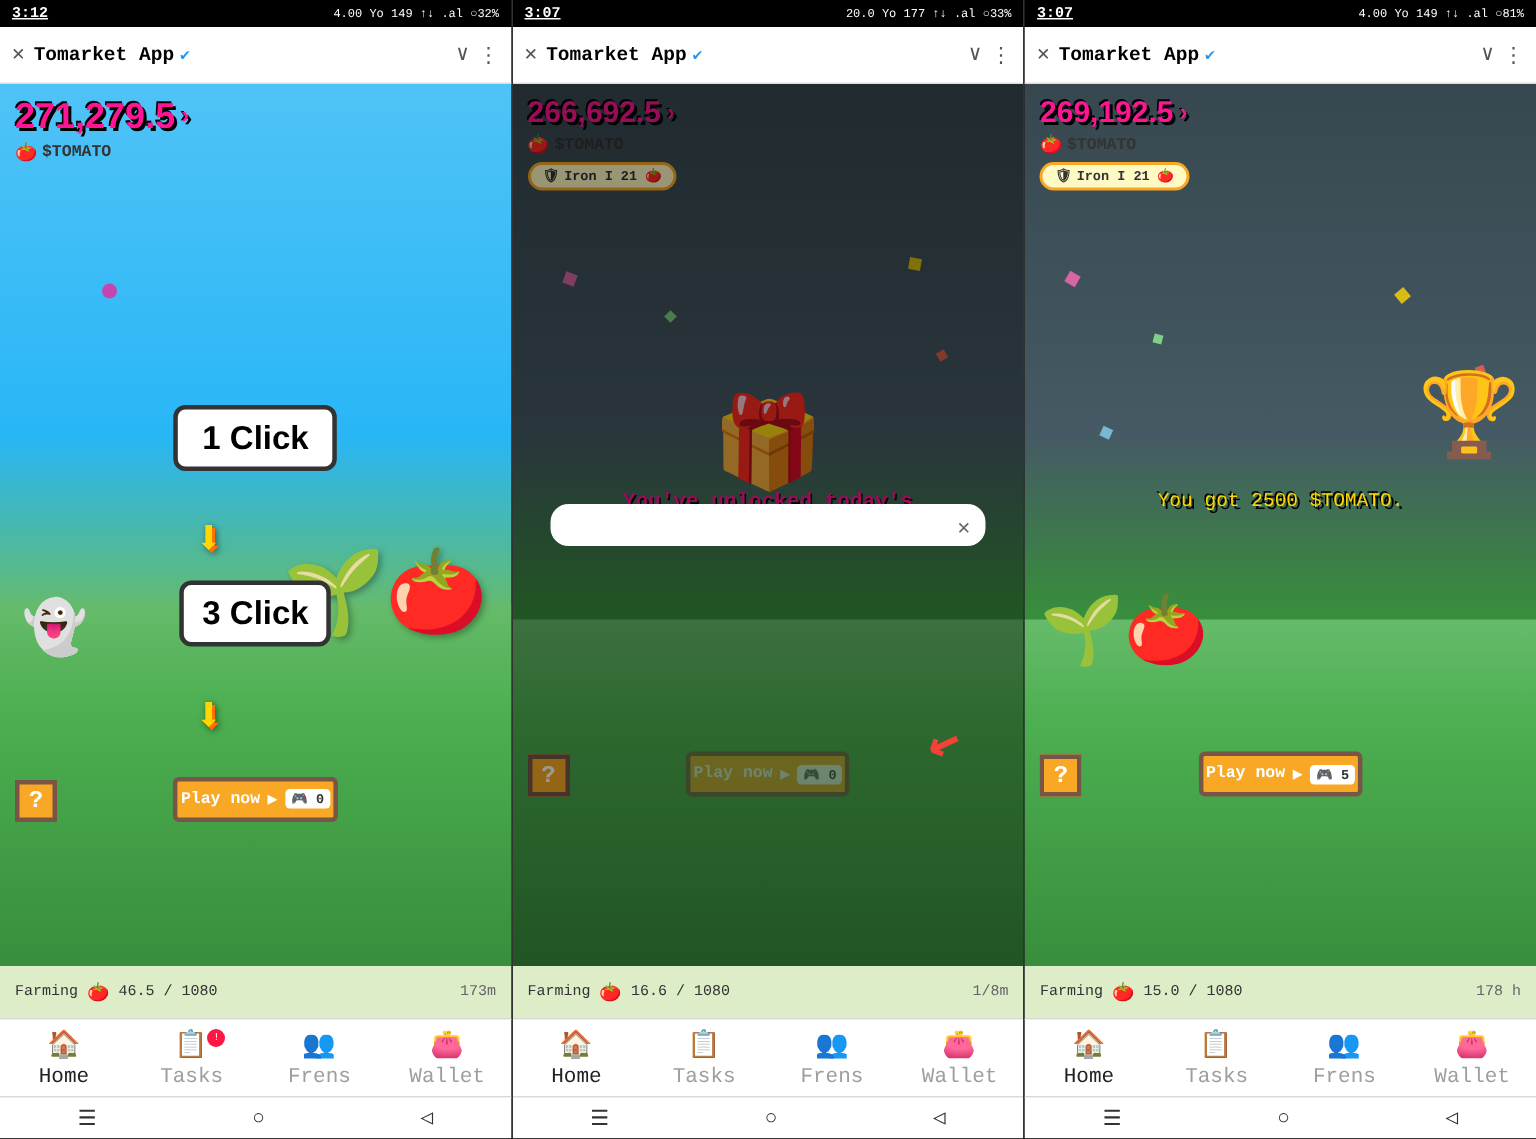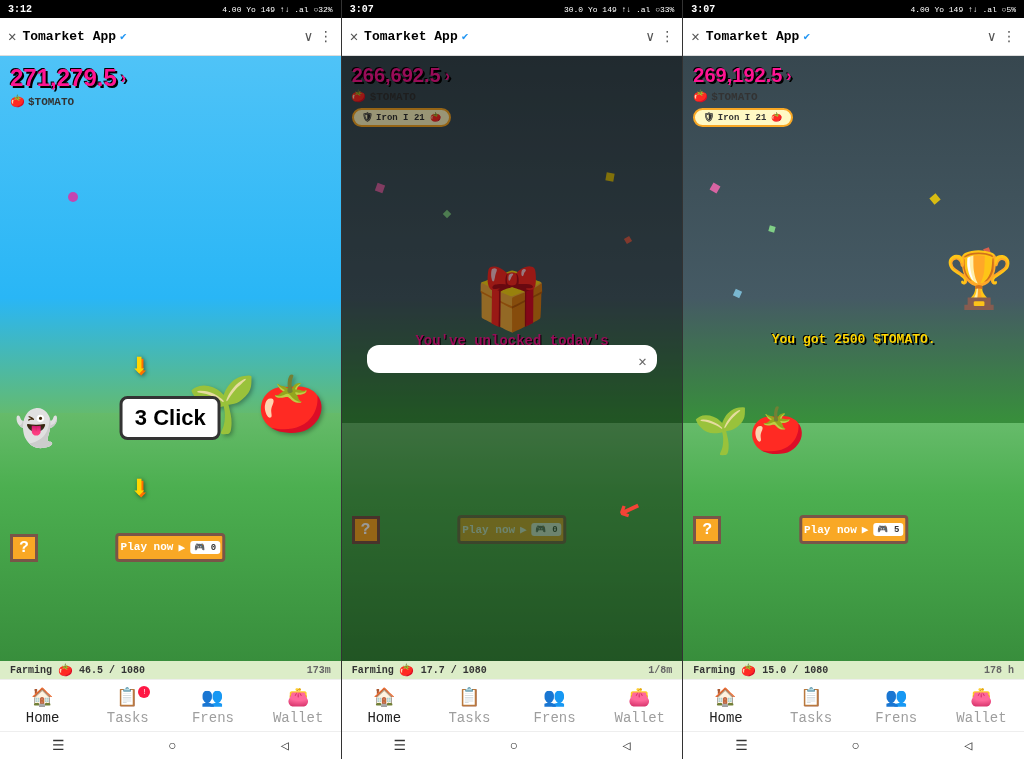--- a/index.html
+++ b/index.html
@@ -34,21 +34,21 @@
       background: #000;
       color: #fff;
       font-size: 9px;
       padding: 2px 8px;
       display: flex;
       justify-content: space-between;
       align-items: center;
       height: 18px;
       flex-shrink: 0;
     }
-    .status-time { font-weight: bold; font-size: 10px; }
+    .status-time { font-weight: bold; font-size: 10px; text-decoration: underline; }
     .status-icons { display: flex; gap: 2px; align-items: center; font-size: 8px; }
 
     
     .app-bar {
       background: #fff;
       display: flex;
       align-items: center;
       padding: 6px 8px;
       gap: 6px;
       height: 38px;
@@ -247,23 +247,23 @@
 
     
     .farming-bar {
       background: #DCEDC8;
       padding: 6px 10px;
       display: flex;
       align-items: center;
       gap: 6px;
       font-size: 10px;
       color: #333;
-      font-weight: bold;
+      font-weight: normal;
       flex-shrink: 0;
-      height: 18px;
+      height: 35px;
     }
     .farming-dot { color: #FF5722; font-size: 12px; }
     .farming-timer { color: #666; margin-left: auto; }
 
     
     .bottom-nav {
       background: #fff;
       display: flex;
       height: 52px;
       border-top: 1px solid #eee;
@@ -376,21 +376,21 @@
       line-height: 1.3;
     }
 
     .got-text {
       position: absolute;
       top: 38%;
       left: 50%;
       transform: translateX(-50%);
       text-align: center;
       font-size: 13px;
-      font-weight: 700;
+      font-weight: 400;
       color: #FFD600;
       text-shadow: 2px 2px 0 #000, -1px -1px 0 #000;
       white-space: nowrap;
       line-height: 1.3;
     }
 
     
     .gift-box {
       position: absolute;
       top: 25%;
@@ -447,20 +447,23 @@
       </div>
 
       <div class="scene">
         <div class="ground"></div>
 
         <div style="position:absolute;top:15%;left:20%;width:10px;height:10px;background:#FF1493;border-radius:50%;opacity:0.7;"></div>
 
         <div class="tomato-plant">🌱🍅</div>
         <div class="ghost">👻</div>
 
+        <div class="click-label-1">
+          <span>1 Click</span>
+        </div>
 
         <div class="arrow-down arrow1">⬇</div>
 
         <div class="click-label-3">
           <span>3 Click</span>
         </div>
 
         <div class="arrow-down arrow2">⬇</div>
 
         <div class="question-box">?</div>
@@ -507,21 +510,21 @@
     <div class="system-nav">
       <span class="sys-btn">☰</span>
       <span class="sys-btn">○</span>
       <span class="sys-btn">◁</span>
     </div>
   </div>
 
   <div class="screen">
     <div class="status-bar">
       <span class="status-time">3:07</span>
-      <span class="status-icons">30.0 Yo 149 ↑↓ .al ○33%</span>
+      <span class="status-icons">20.0 Yo 177 ↑↓ .al ○33%</span>
     </div>
     <div class="app-bar">
       <span class="app-bar-icon">✕</span>
       <div class="app-bar-title">
         <span>Tomarket App</span>
         <span class="verified-badge">✔</span>
       </div>
       <span class="app-bar-icon">∨</span>
       <span class="app-bar-icon">⋮</span>
     </div>
@@ -570,21 +573,21 @@
           <span class="popup-close">✕</span>
         </div>
 
         <div style="position:absolute;bottom:22%;right:12%;font-size:36px;color:#F44336;transform:rotate(20deg);font-weight:900;pointer-events:none;">↙</div>
       </div>
     </div>
 
     <div class="farming-bar">
       <span>Farming</span>
       <span class="farming-dot">🍅</span>
-      <span>17.7</span>
+      <span>16.6</span>
       <span>/</span>
       <span>1080</span>
       <span class="farming-timer">1/8m</span>
     </div>
 
     <div class="bottom-nav">
       <div class="nav-item active">
         <span class="nav-icon">🏠</span>
         <span class="nav-label">Home</span>
       </div>
@@ -605,21 +608,21 @@
     <div class="system-nav">
       <span class="sys-btn">☰</span>
       <span class="sys-btn">○</span>
       <span class="sys-btn">◁</span>
     </div>
   </div>
 
   <div class="screen">
     <div class="status-bar">
       <span class="status-time">3:07</span>
-      <span class="status-icons">4.00 Yo 149 ↑↓ .al ○5%</span>
+      <span class="status-icons">4.00 Yo 149 ↑↓ .al ○81%</span>
     </div>
     <div class="app-bar">
       <span class="app-bar-icon">✕</span>
       <div class="app-bar-title">
         <span>Tomarket App</span>
         <span class="verified-badge">✔</span>
       </div>
       <span class="app-bar-icon">∨</span>
       <span class="app-bar-icon">⋮</span>
     </div>

